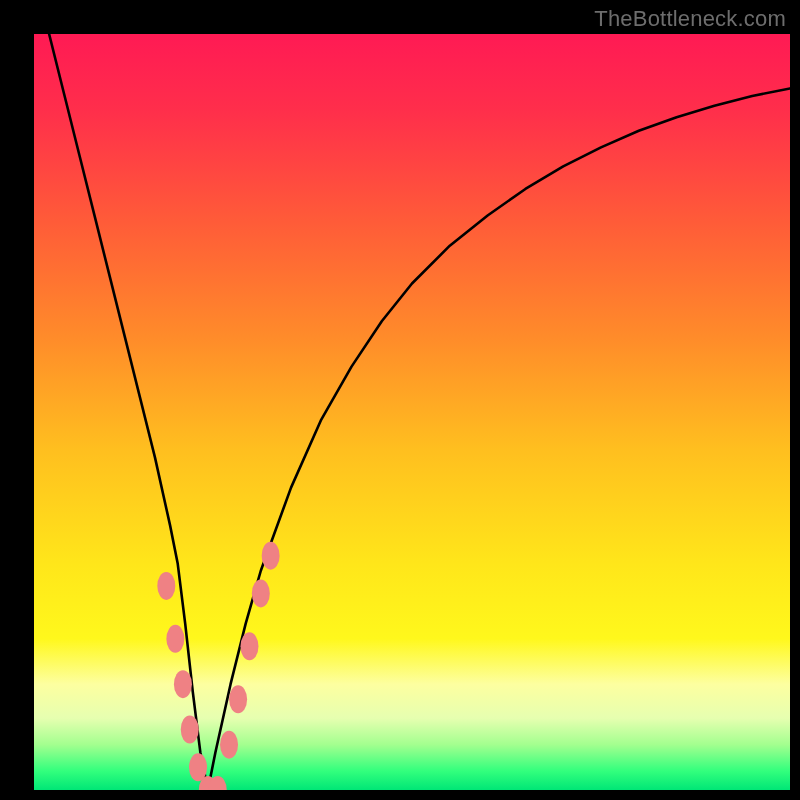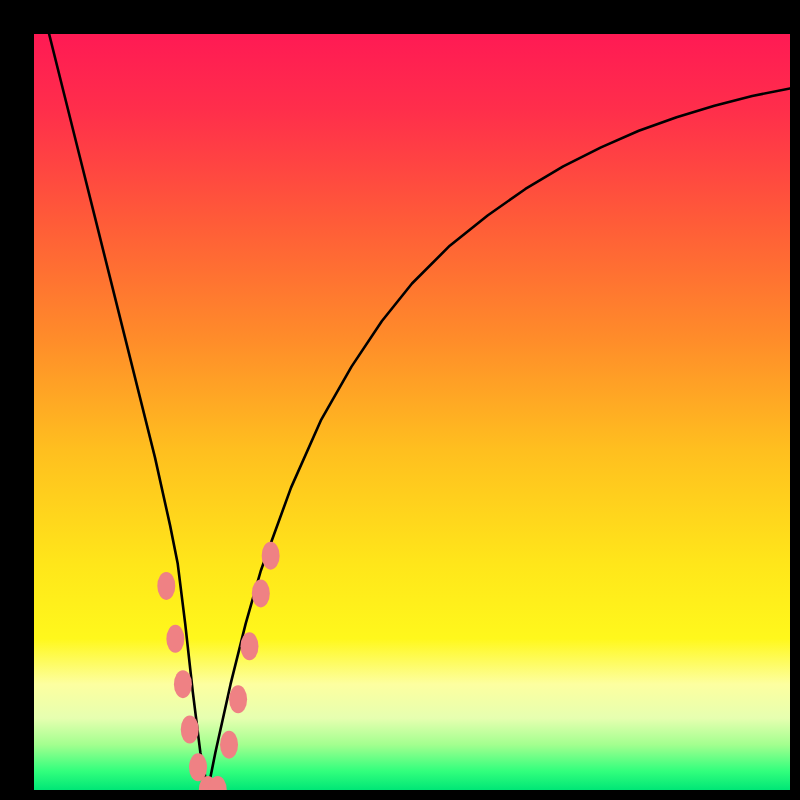--- a/index.html
+++ b/index.html
@@ -61,13 +61,14 @@
         <ellipse cx="164.05" cy="733.32" rx="9" ry="14" fill="#ef8184"></ellipse>
         <ellipse cx="173.88" cy="756.00" rx="9" ry="14" fill="#ef8184"></ellipse>
         <ellipse cx="183.71" cy="756.00" rx="9" ry="14" fill="#ef8184"></ellipse>
         <ellipse cx="195.05" cy="710.64" rx="9" ry="14" fill="#ef8184"></ellipse>
         <ellipse cx="204.12" cy="665.28" rx="9" ry="14" fill="#ef8184"></ellipse>
         <ellipse cx="215.46" cy="612.36" rx="9" ry="14" fill="#ef8184"></ellipse>
         <ellipse cx="226.80" cy="559.44" rx="9" ry="14" fill="#ef8184"></ellipse>
         <ellipse cx="236.63" cy="521.64" rx="9" ry="14" fill="#ef8184"></ellipse>
       </svg>
   </div>
+  <div class="watermark">TheBottleneck.com</div>
 </div>
 
 </body></html>

